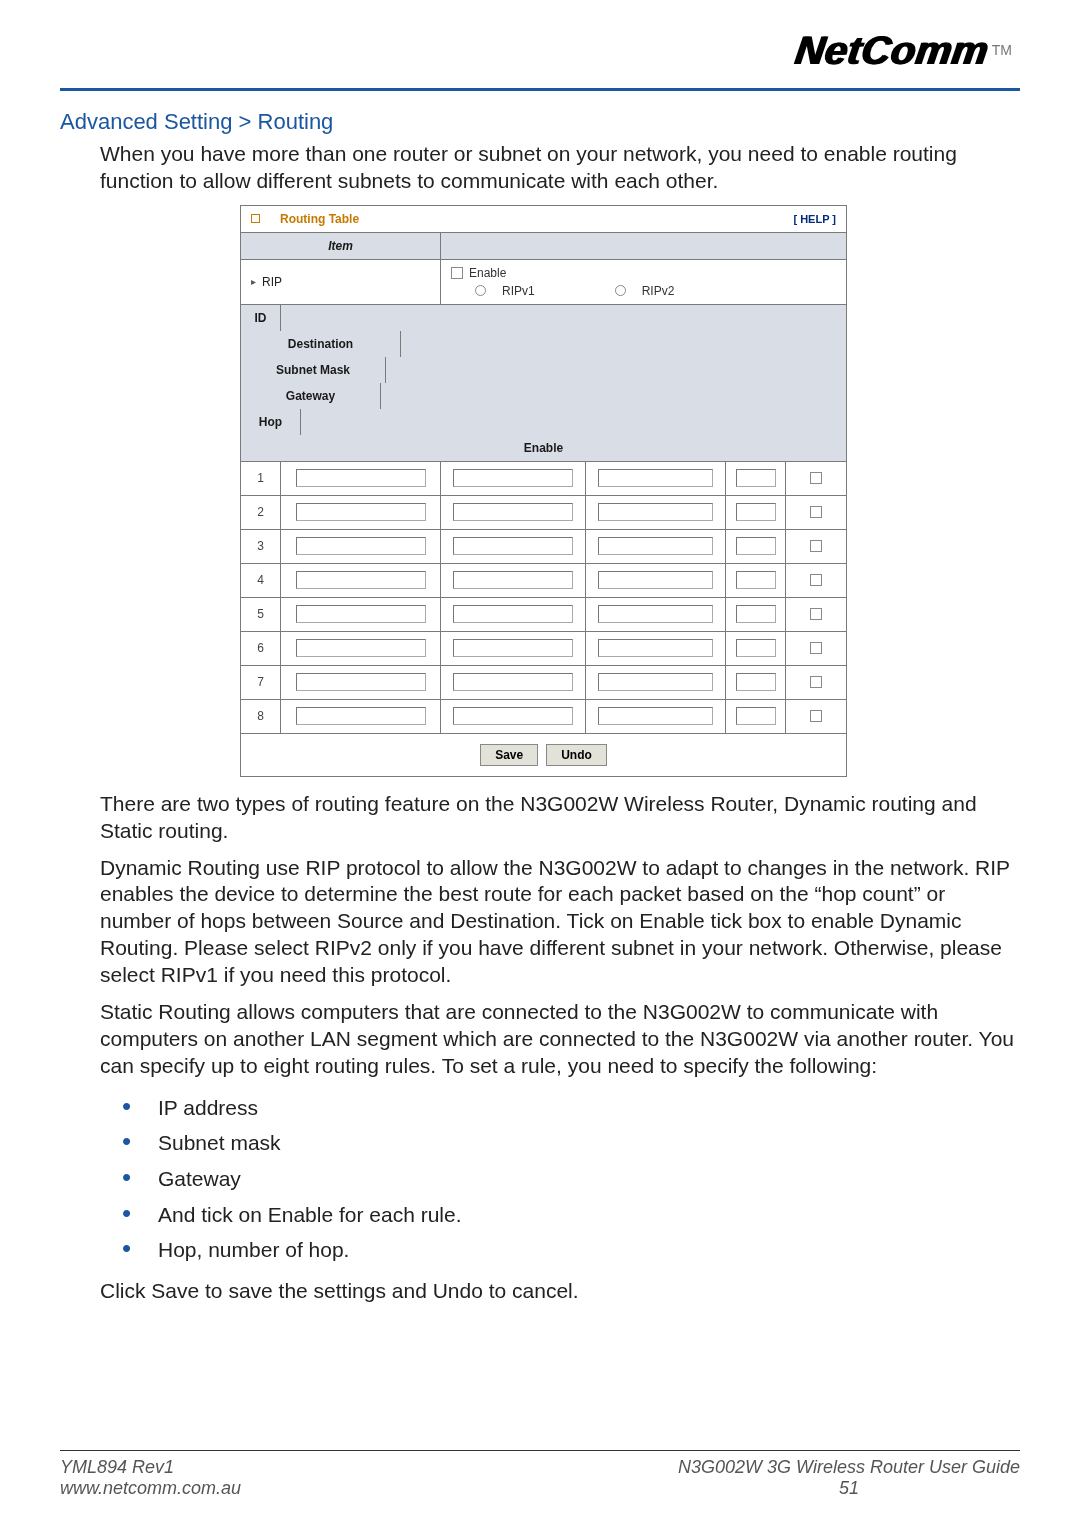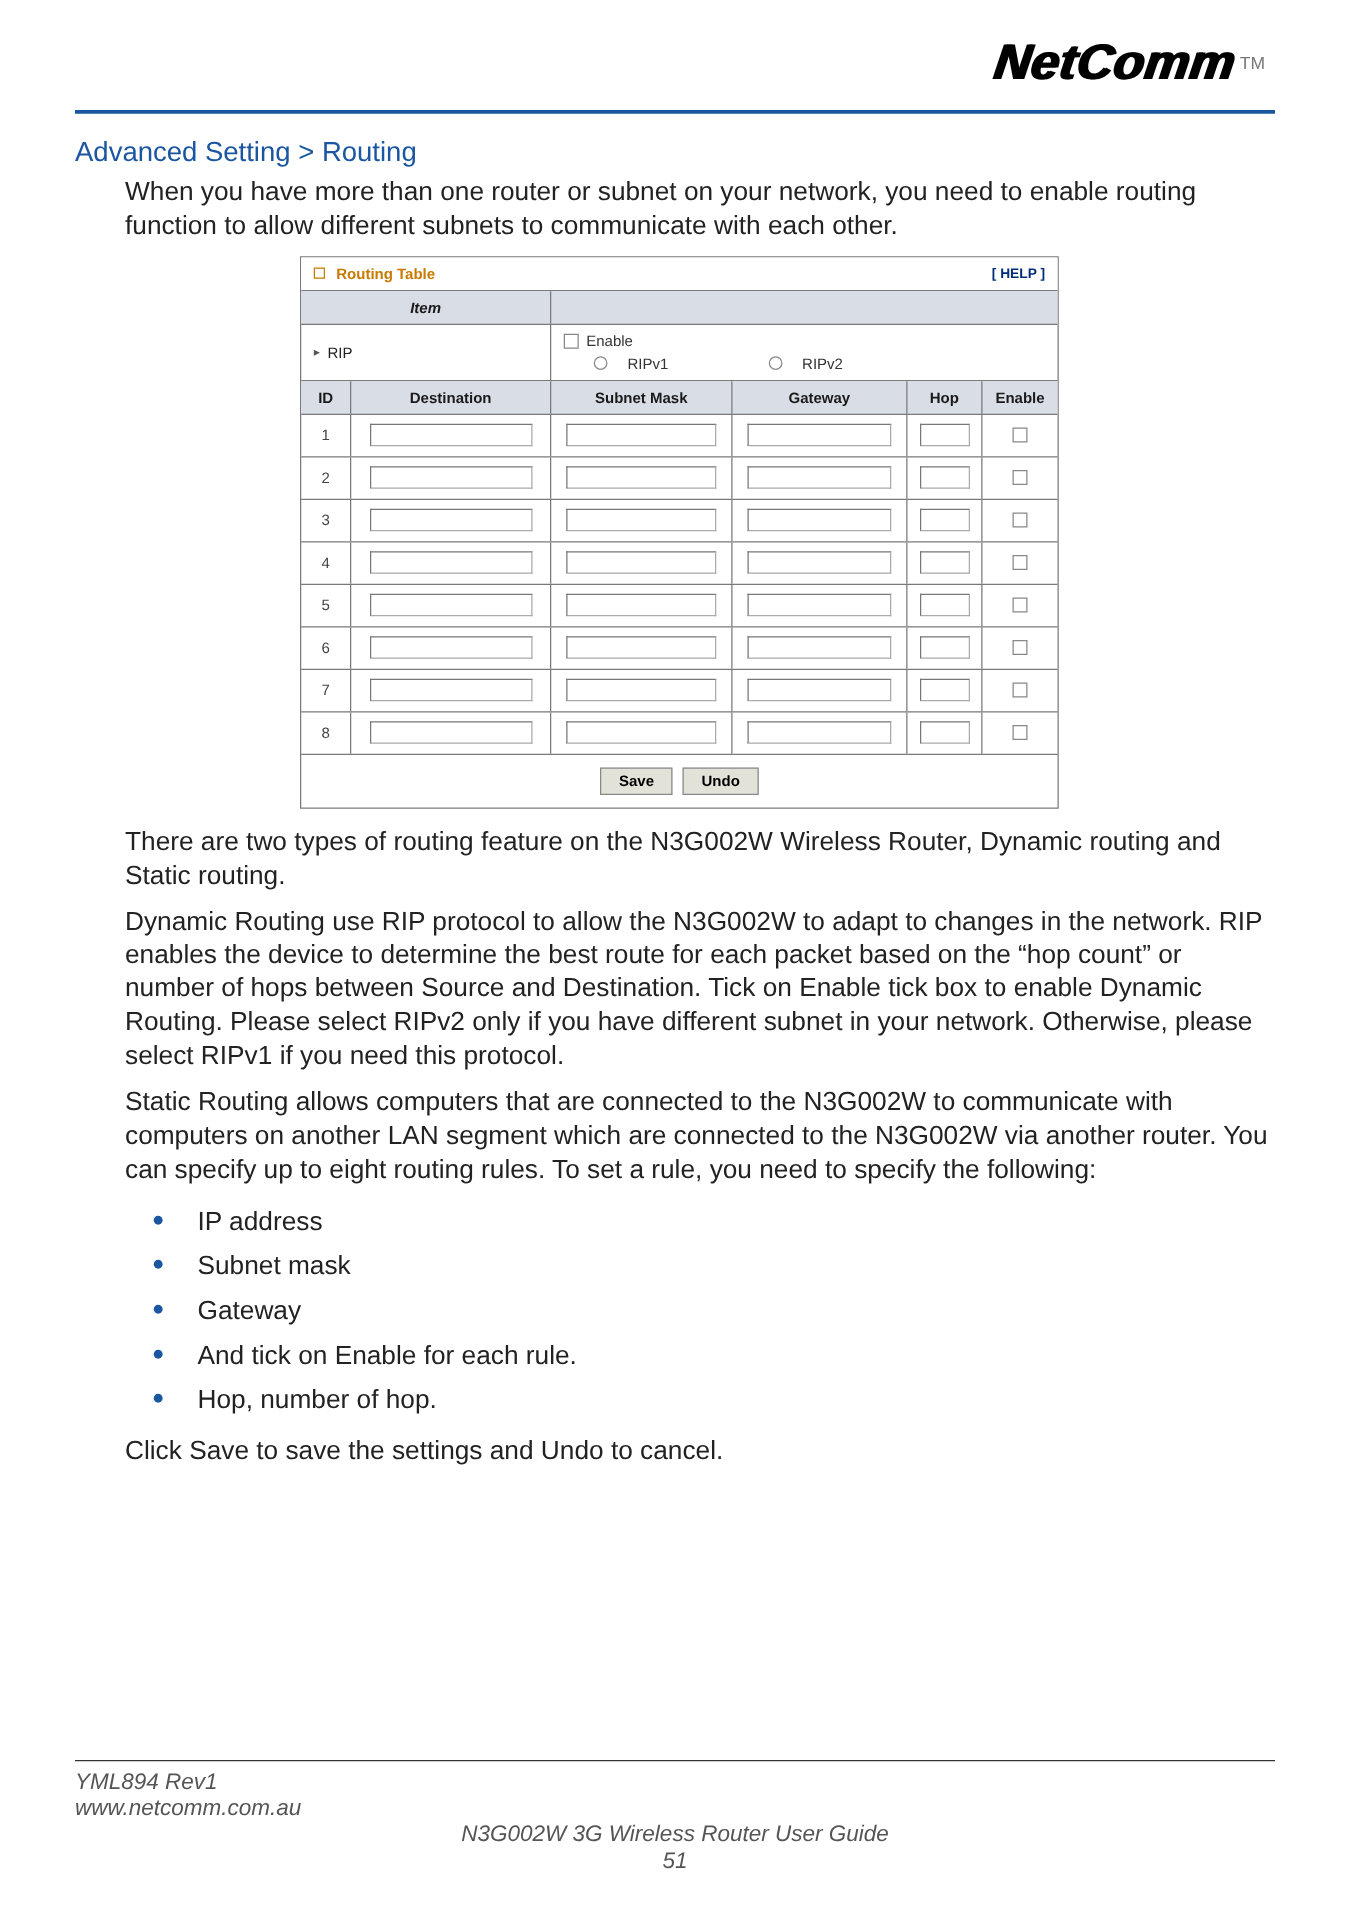--- a/index.html
+++ b/index.html
@@ -70,21 +70,21 @@
     display: flex;
     justify-content: space-between;
     align-items: center;
     background: #fff;
     padding: 6px 10px;
     border-bottom: 1px solid #7a7a7a;
   }
   .shot-title-left {
     display: flex;
     align-items: center;
-    gap: 9px;
+    gap: 20px;
     color: #c77a00;
     font-weight: bold;
   }
   .sq {
     width: 9px; height: 9px;
     border: 1px solid #c77a00;
     display: inline-block;
   }
   .help-link {
     color: #002c7a;
@@ -132,20 +132,21 @@
   .rip-right .line1 { display: flex; align-items: center; gap: 6px; font-size: 12px;}
   .rip-right .line2 { display: flex; gap: 80px; padding-left: 24px; font-size: 12px;}
   .cb { width: 12px; height: 12px; border: 1px solid #888; background: #fff; }
   .rb { width: 11px; height: 11px; border: 1px solid #888; border-radius: 50%; background: #fff; display:inline-block;}
   .rip-opt { display:flex; align-items:center; gap:16px; }
 
   .tbl-head {
     display: flex;
     background: #d8dde6;
     border-bottom: 1px solid #7a7a7a;
+    flex-direction: column;
   }
   .tbl-head > div, .tbl-row > div {
     border-right: 1px solid #7a7a7a;
     display: flex;
     align-items: center;
     justify-content: center;
   }
   .tbl-head > div:last-child, .tbl-row > div:last-child { border-right: none; }
   .tbl-head > div { font-weight: bold; font-size: 12px; padding: 6px 0; color:#1a1a1a;}
   .c-id   { width: 40px; }
@@ -220,21 +221,20 @@
     left: 60px;
     right: 60px;
     border-top: 1px solid #333;
     padding-top: 6px;
     display: flex;
     justify-content: space-between;
     font-style: italic;
     color: #555;
     font-size: 18px;
     font-family: "Helvetica Neue", Arial, sans-serif;
-    flex-direction: column;
   }
   .footer .right { text-align: center; }
 </style>
 </head>
 <body>
 
 <div class="page">
 
   <div class="header-logo">
     <span class="logo-text">NetComm</span>

